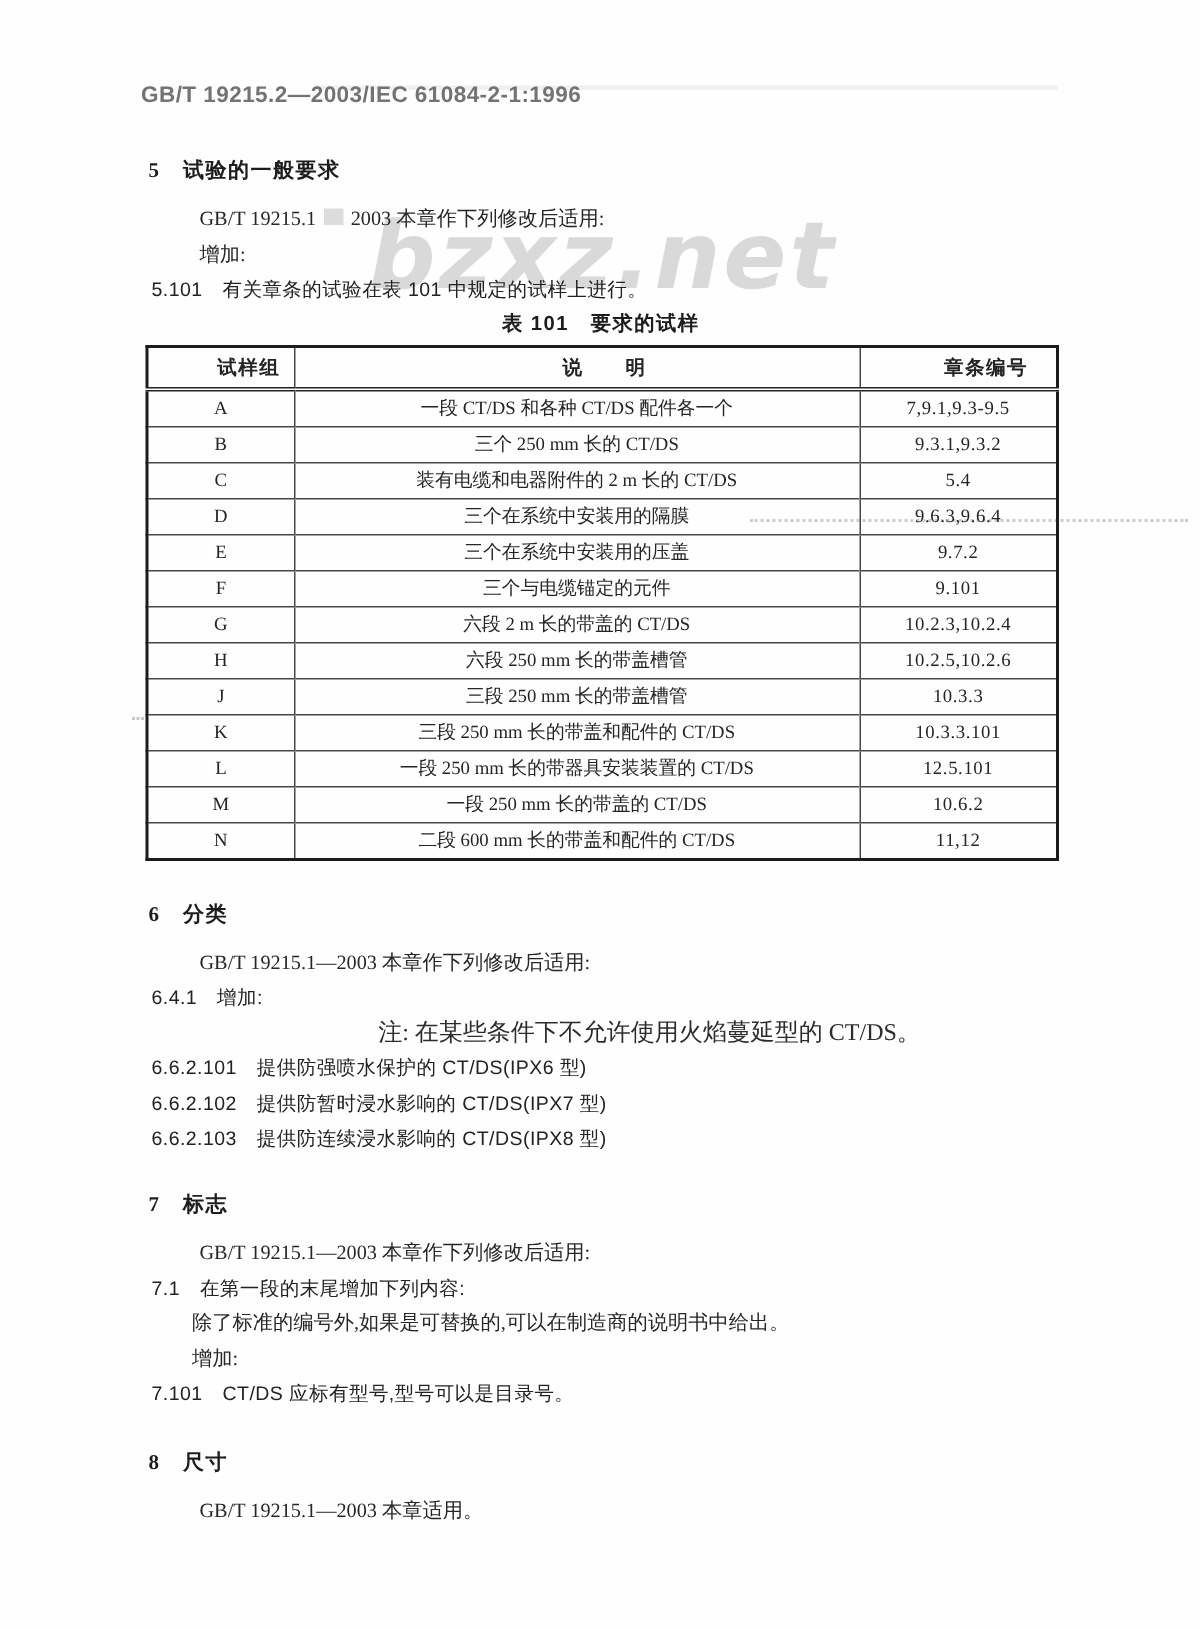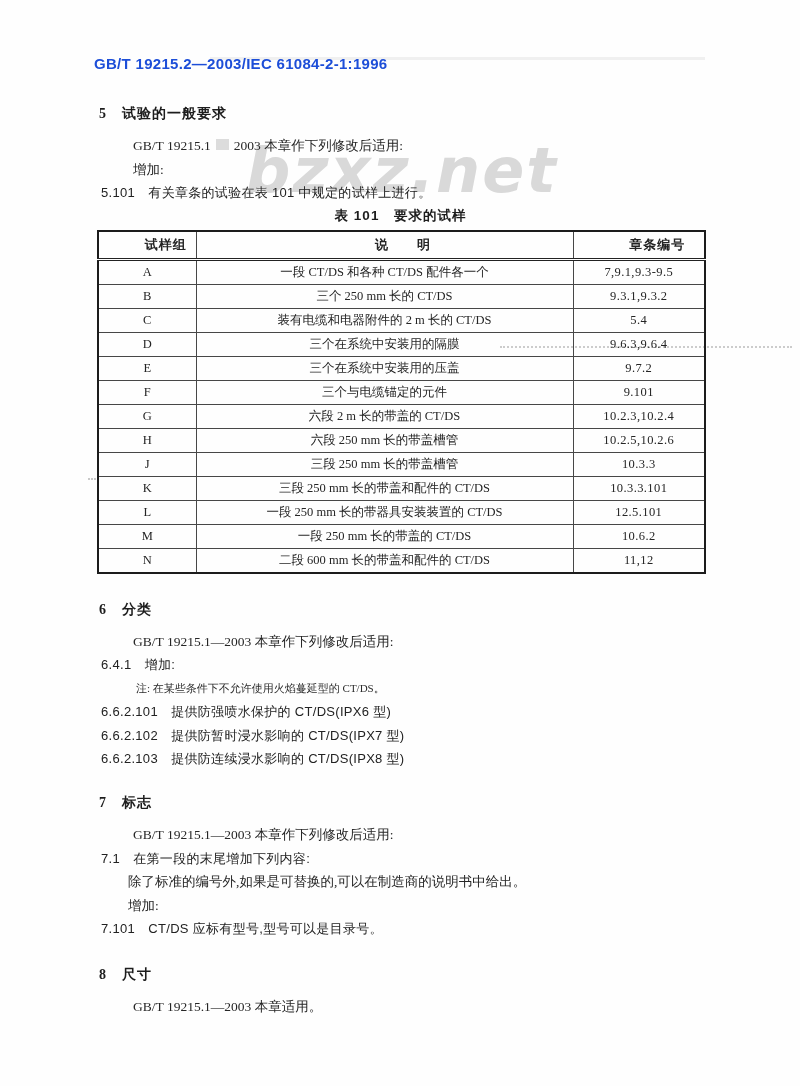--- a/index.html
+++ b/index.html
@@ -25,36 +25,36 @@
     position:absolute;left:500px;top:346px;width:292px;height:0;
     border-top:2px dotted #cccccc;z-index:0;
   }
   .scan-dots-2{
     position:absolute;left:88px;top:478px;width:8px;height:0;
     border-top:2px dotted #c9c9c9;z-index:0;
   }
   .content{position:relative;z-index:1;padding:55px 60px 0 95px;}
   .doc-number{
     font-family:"Liberation Sans","DejaVu Sans",sans-serif;
-    font-weight:bold;font-size:15px;letter-spacing:.3px;color:#1d4ed8;
+    font-weight:bold;font-size:15px;letter-spacing:.3px;color:#737373;
     margin:0 0 0 -1px;
   }
   .sec-heading{
     font-family:Liberation Serif, serif;
     font-weight:bold;font-size:14px;color:#1d1d1d;
     margin:33px 0 13px 4px;letter-spacing:1px;
   }
   .line{font-size:13.5px;line-height:19px;margin:0 0 4.5px 0;}
   .indent1{margin-left:38px;}
   .indent2{margin-left:33px;}
   .clause{
     font-family:"Liberation Sans","DejaVu Sans",sans-serif;
     font-size:13px;color:#222;margin-left:6px;letter-spacing:.3px;
   }
-  .note{font-size:11px;color:#2c2c2c;margin-left:41px;line-height:19px;}
+  .note{font-size:16px;color:#2c2c2c;margin-left:31px;line-height:19px;text-align:center;}
   .redact-box{
     display:inline-block;width:13px;height:11px;background:#dcdcdc;
     margin:0 5px;vertical-align:baseline;
   }
   .tbl-caption{
     width:607px;margin:3px 0 5px 2px;text-align:center;
     font-family:Liberation Sans, sans-serif;
     font-weight:bold;font-size:13.5px;color:#1d1d1d;letter-spacing:1px;
   }
   table.t101{

